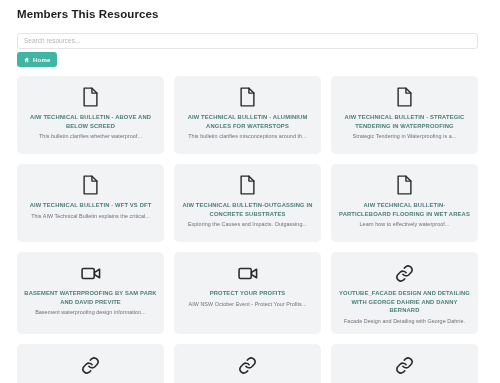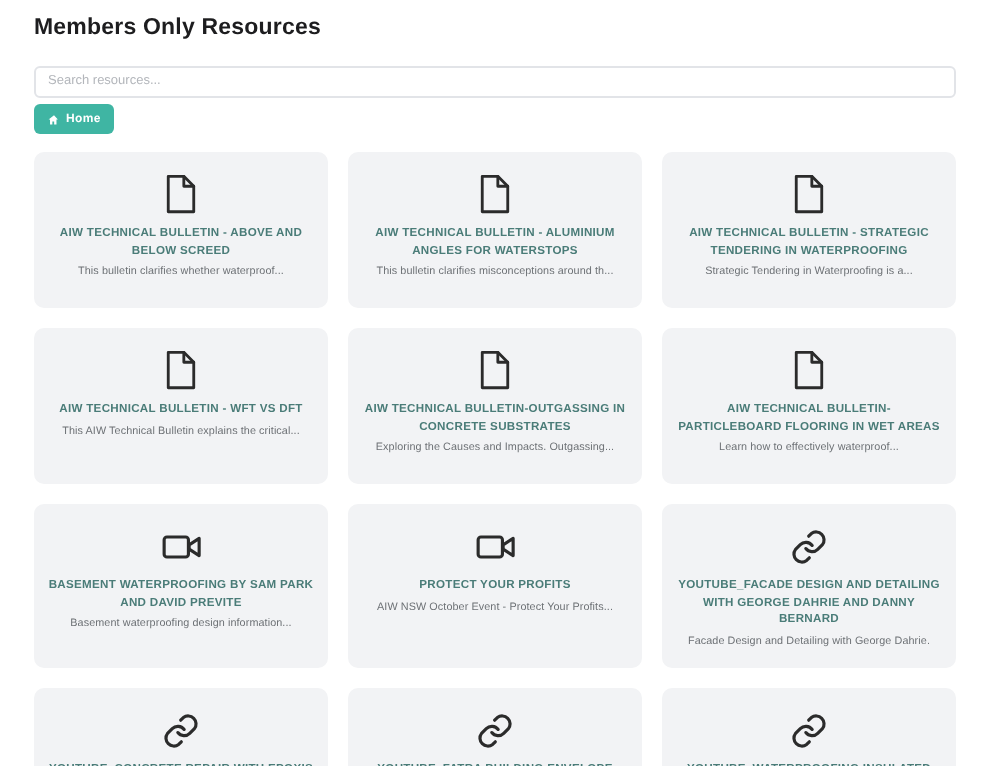--- a/index.html
+++ b/index.html
@@ -133,21 +133,21 @@
     text-align: center;
     line-height: 7.5px;
     letter-spacing: 0.05px;
   }
 </style>
 </head>
 <body>
 
 <div class="page">
 
-  <h1 class="page-title">Members Only Resources</h1>
+  <h1 class="page-title">Members This Resources</h1>
 
   <div class="search-wrap">
     <input class="search-input" type="text" placeholder="Search resources..." style="">
   </div>
 
   <button class="home-btn">
     <span class="ico">
       <svg width="6" height="6" viewBox="0 0 16 16" fill="#ffffff">
         <path d="M8 1.5 0.8 7.4h1.9V14h3.1v-3.9h2.4V14h3.1V7.4h1.9z"></path>
       </svg>

